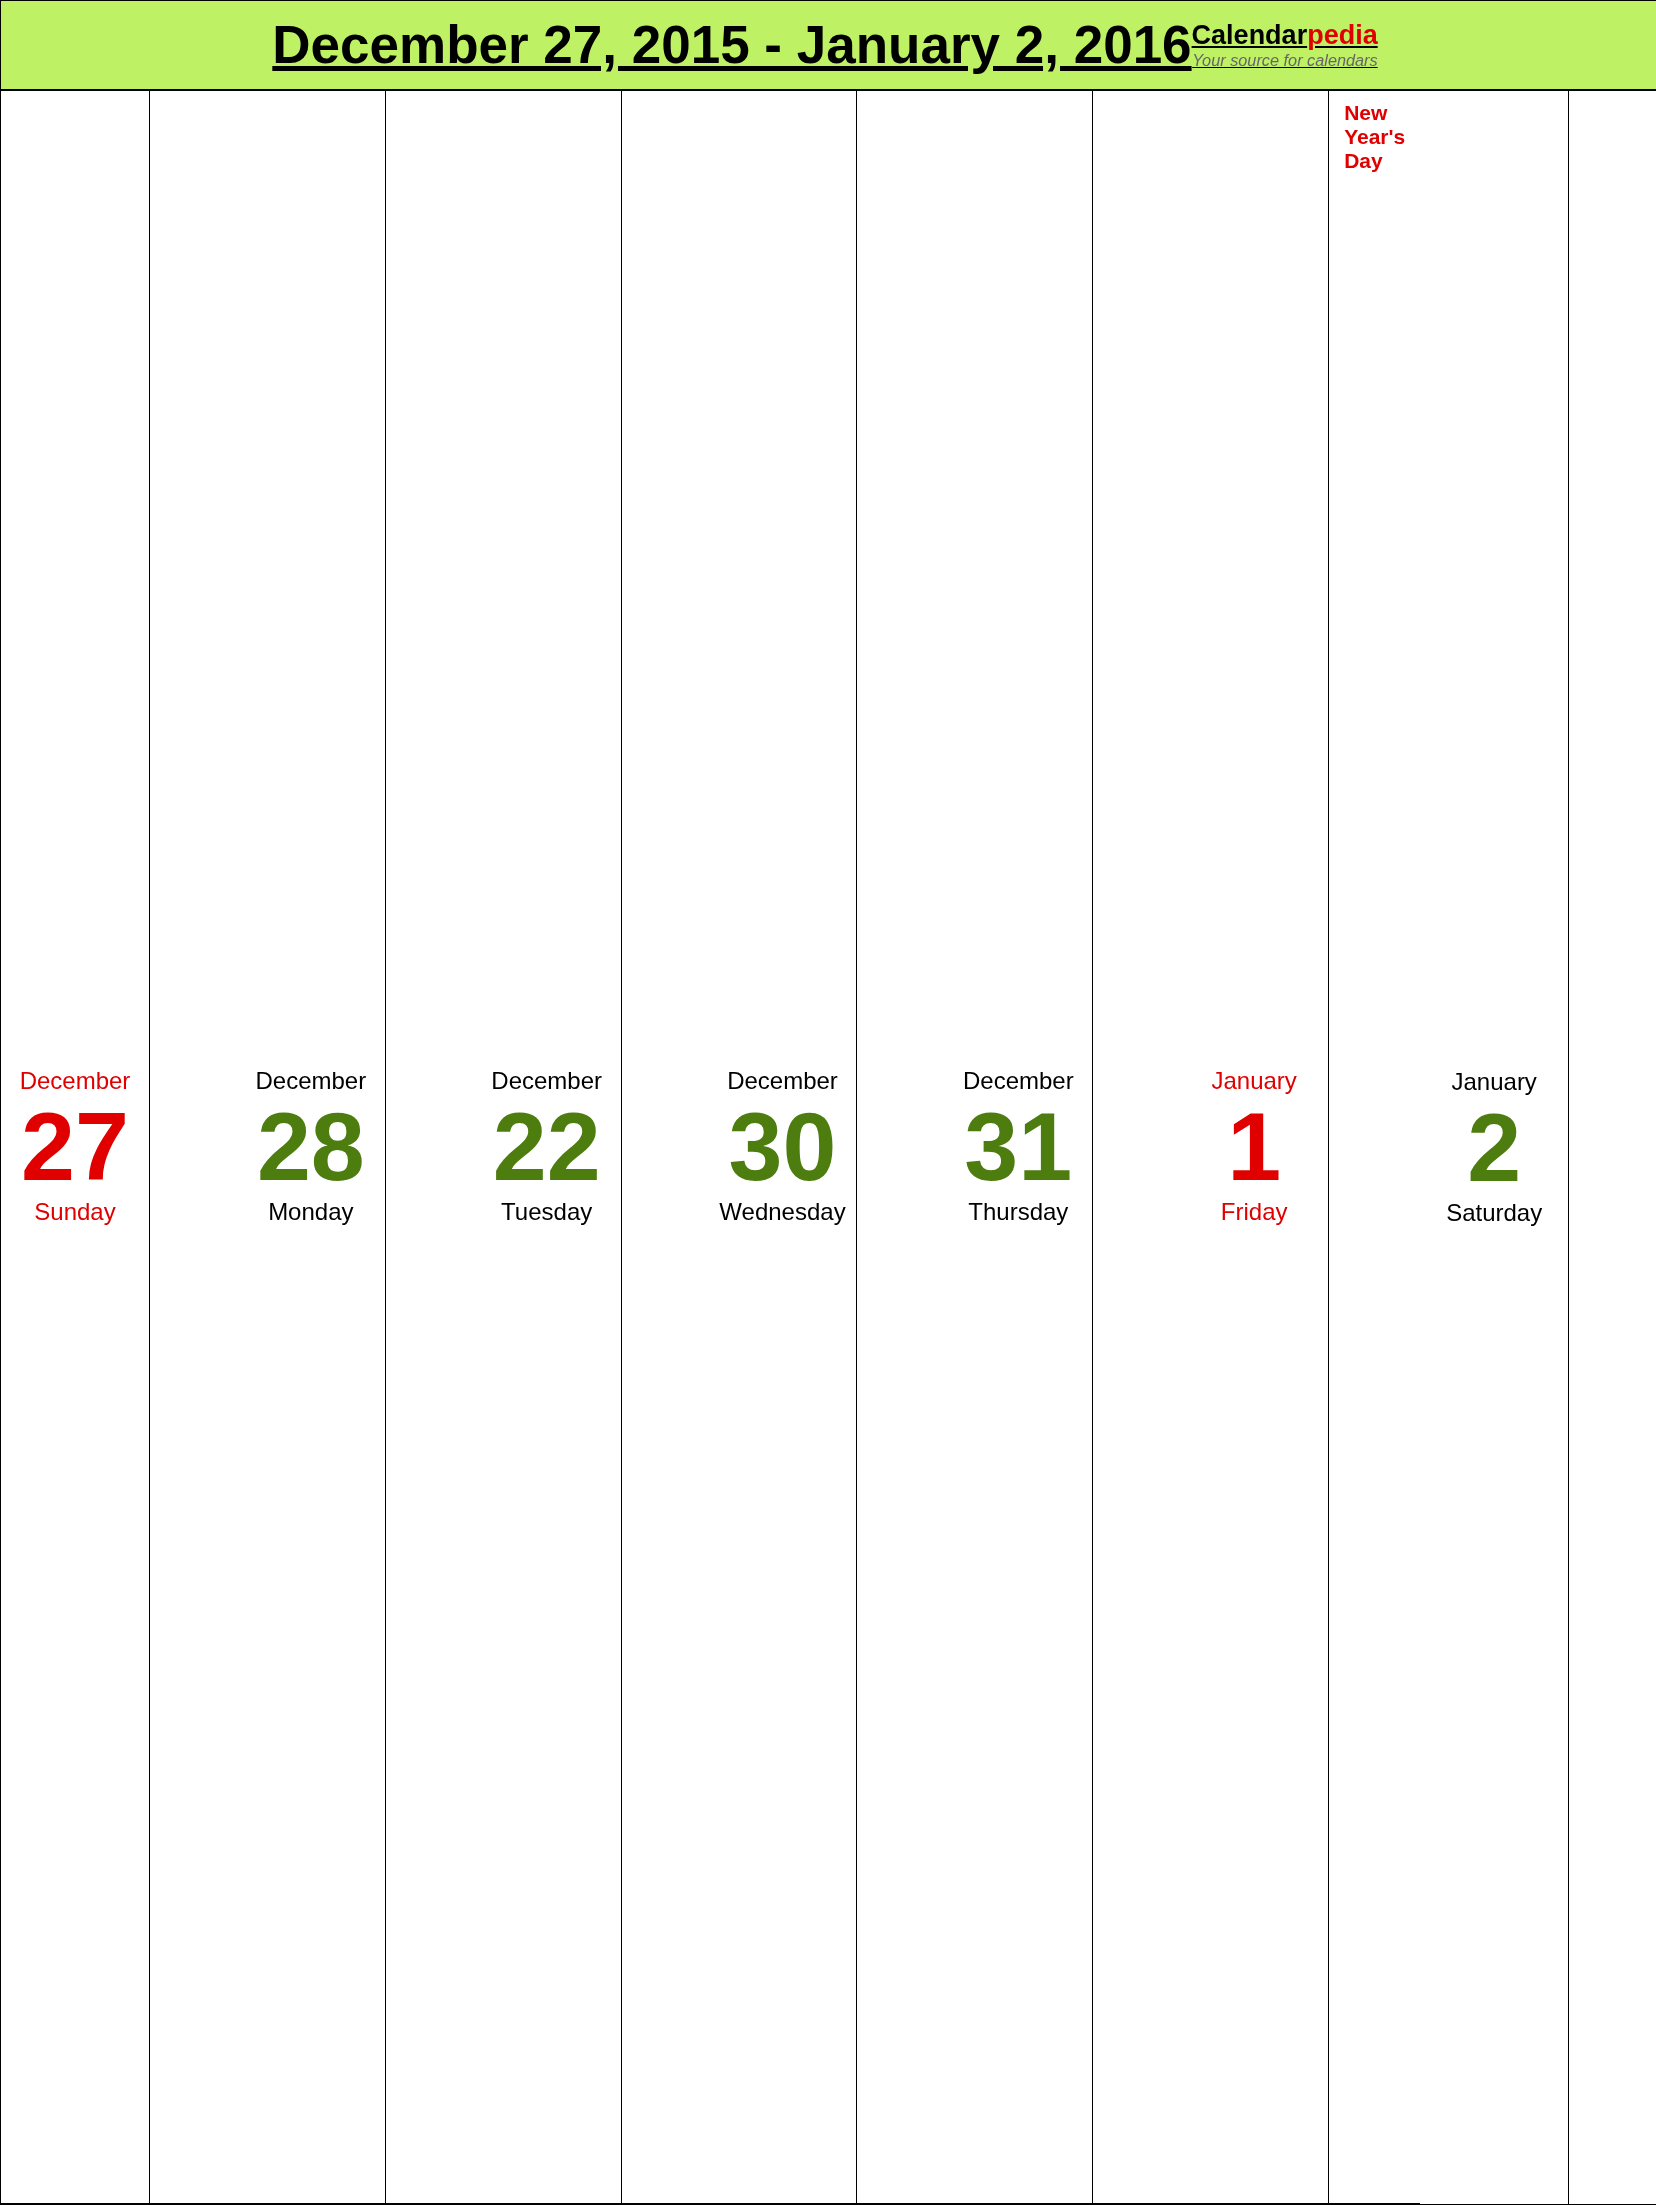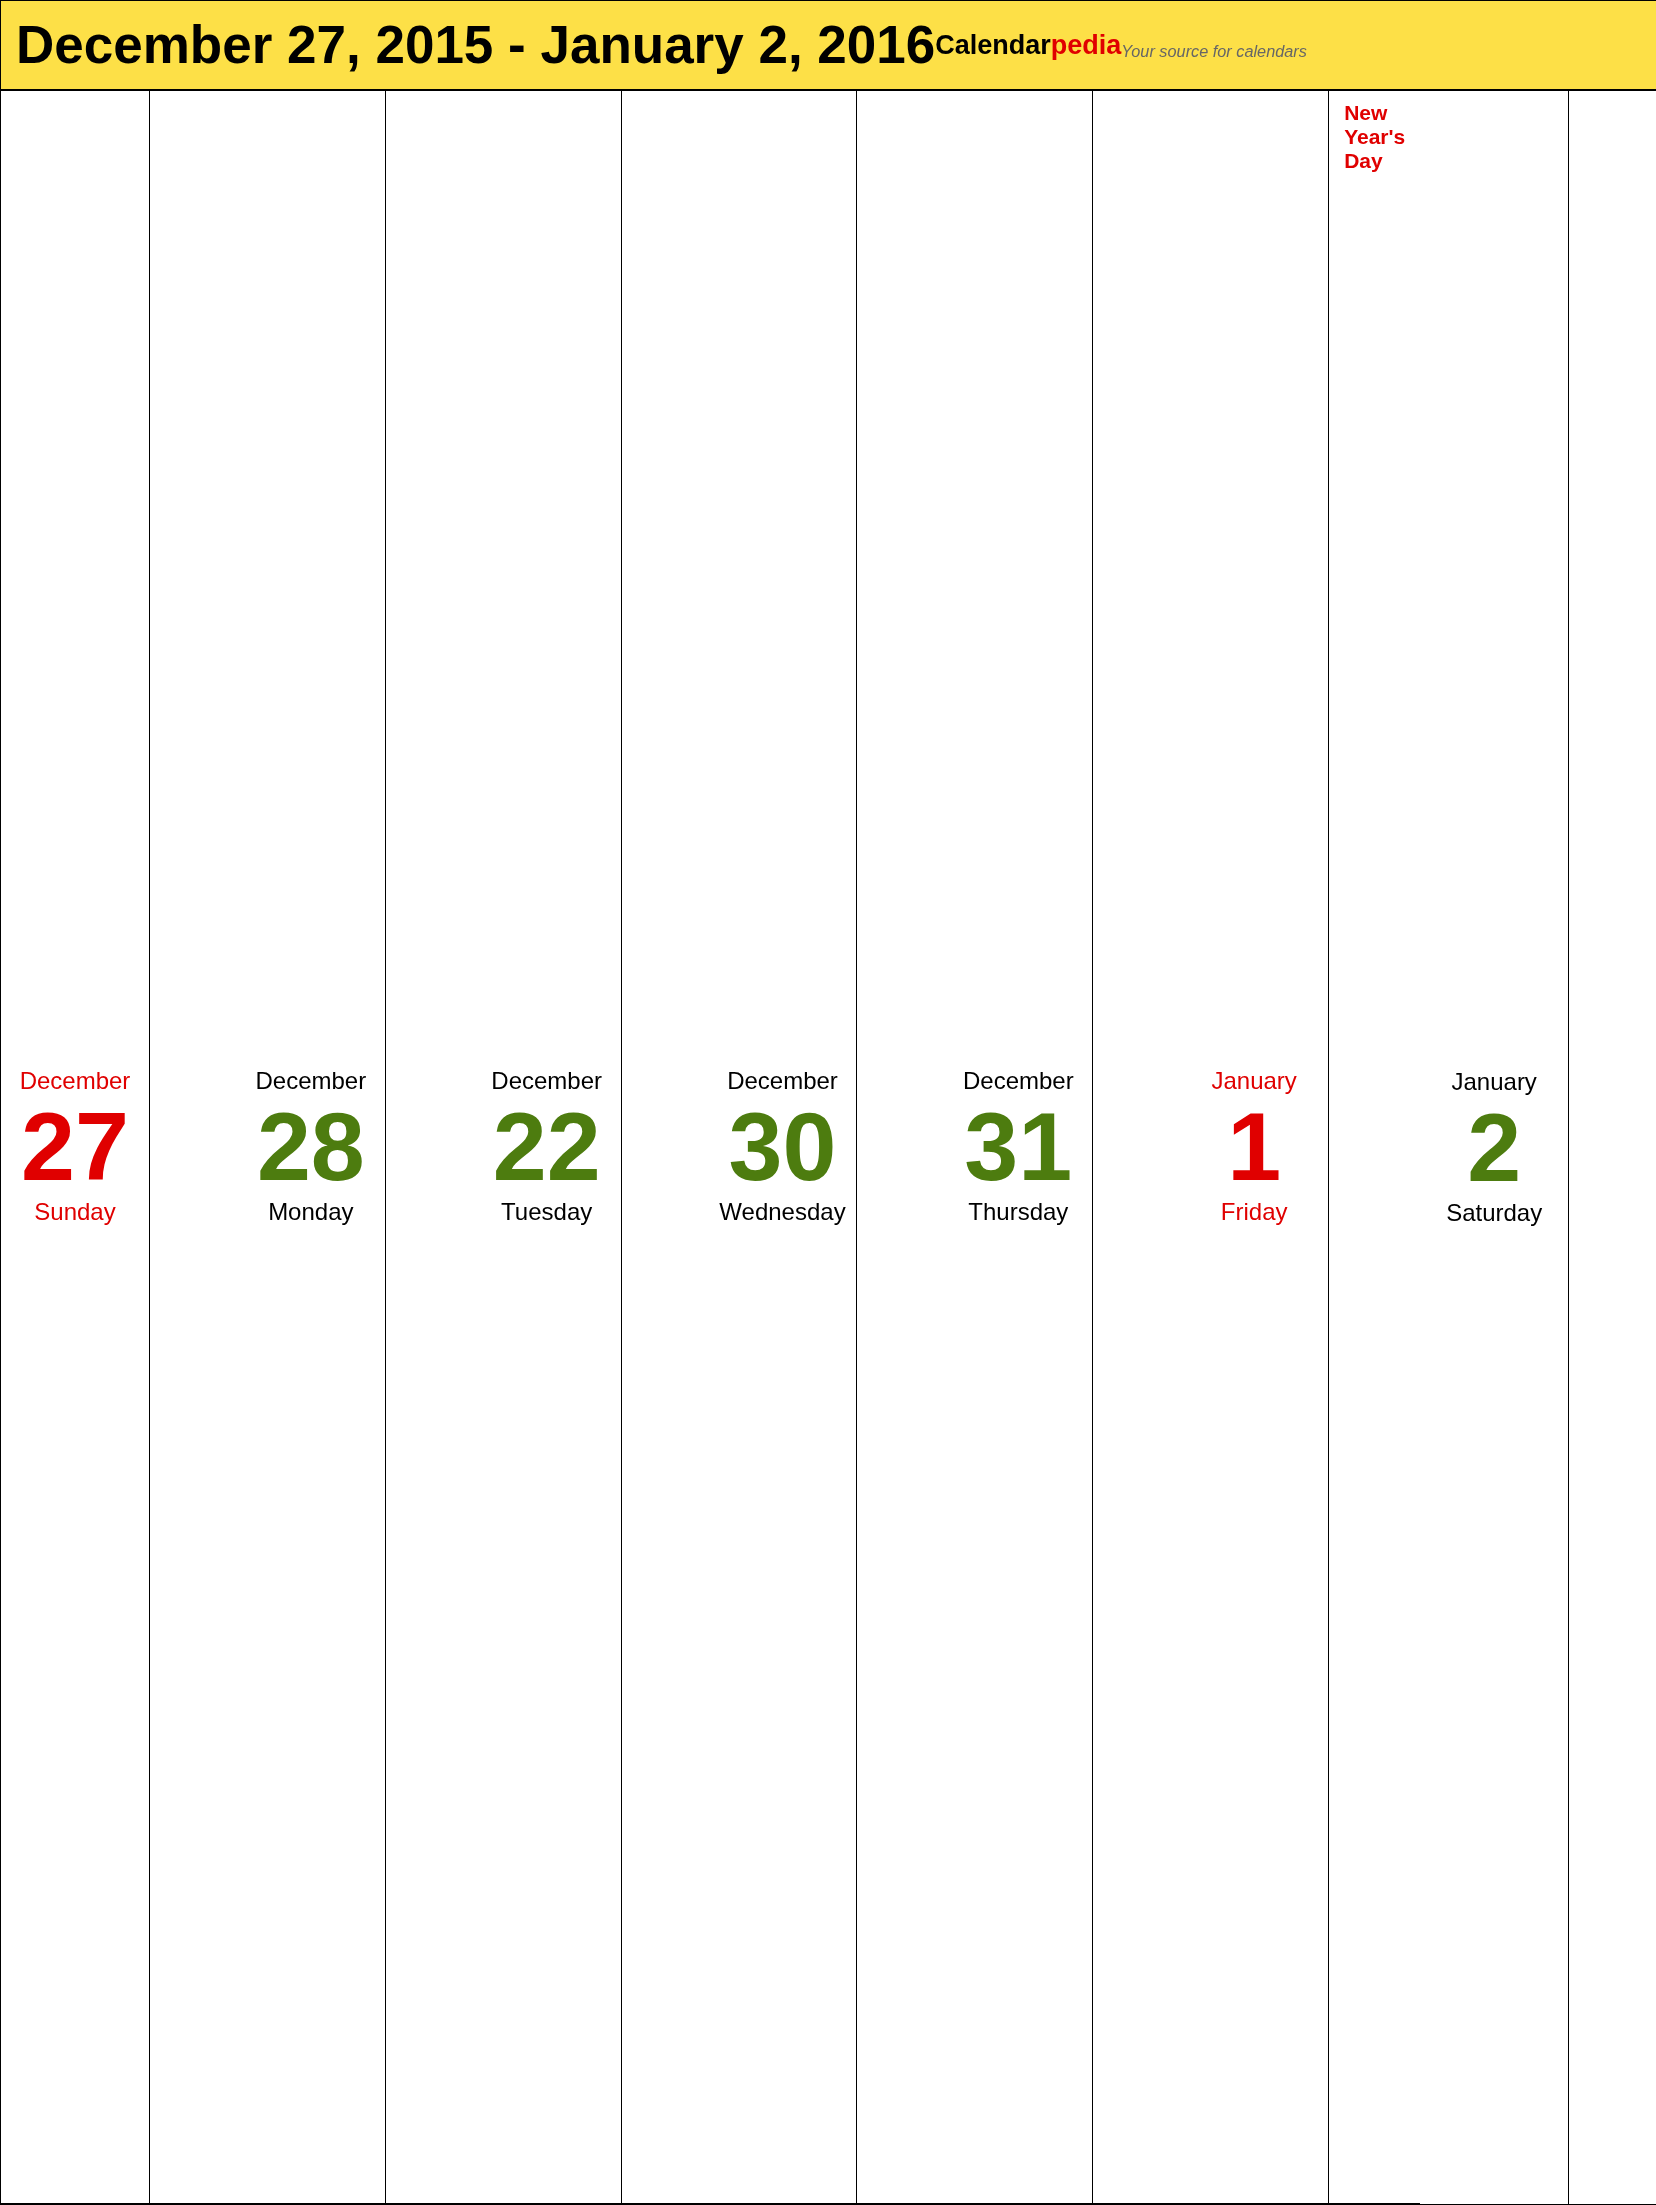--- a/index.html
+++ b/index.html
@@ -21,36 +21,37 @@
       width: 100%;
       min-height: 2205px;
       display: flex;
       flex-direction: column;
       border: 1.5px solid #000;
     }
 
     
     .header {
       display: flex;
-      justify-content: flex-start;
+      justify-content: center;
       align-items: center;
       padding: 13.4px 22px 13.4px 15px;
       border-bottom: 2.2px solid #000;
-      background: #fde047;
+      background: #bef264;
+      text-decoration: underline;
     }
 
     .header-title {
       font-size: 53px;
       font-weight: bold;
       color: #000;
     }
 
     .logo-box {
       display: flex;
-      flex-direction: row;
+      flex-direction: column;
       align-items: flex-end;
       line-height: 1.2;
     }
 
     .logo-top {
       font-size: 27px;
       font-weight: bold;
       color: #000;
     }
 

